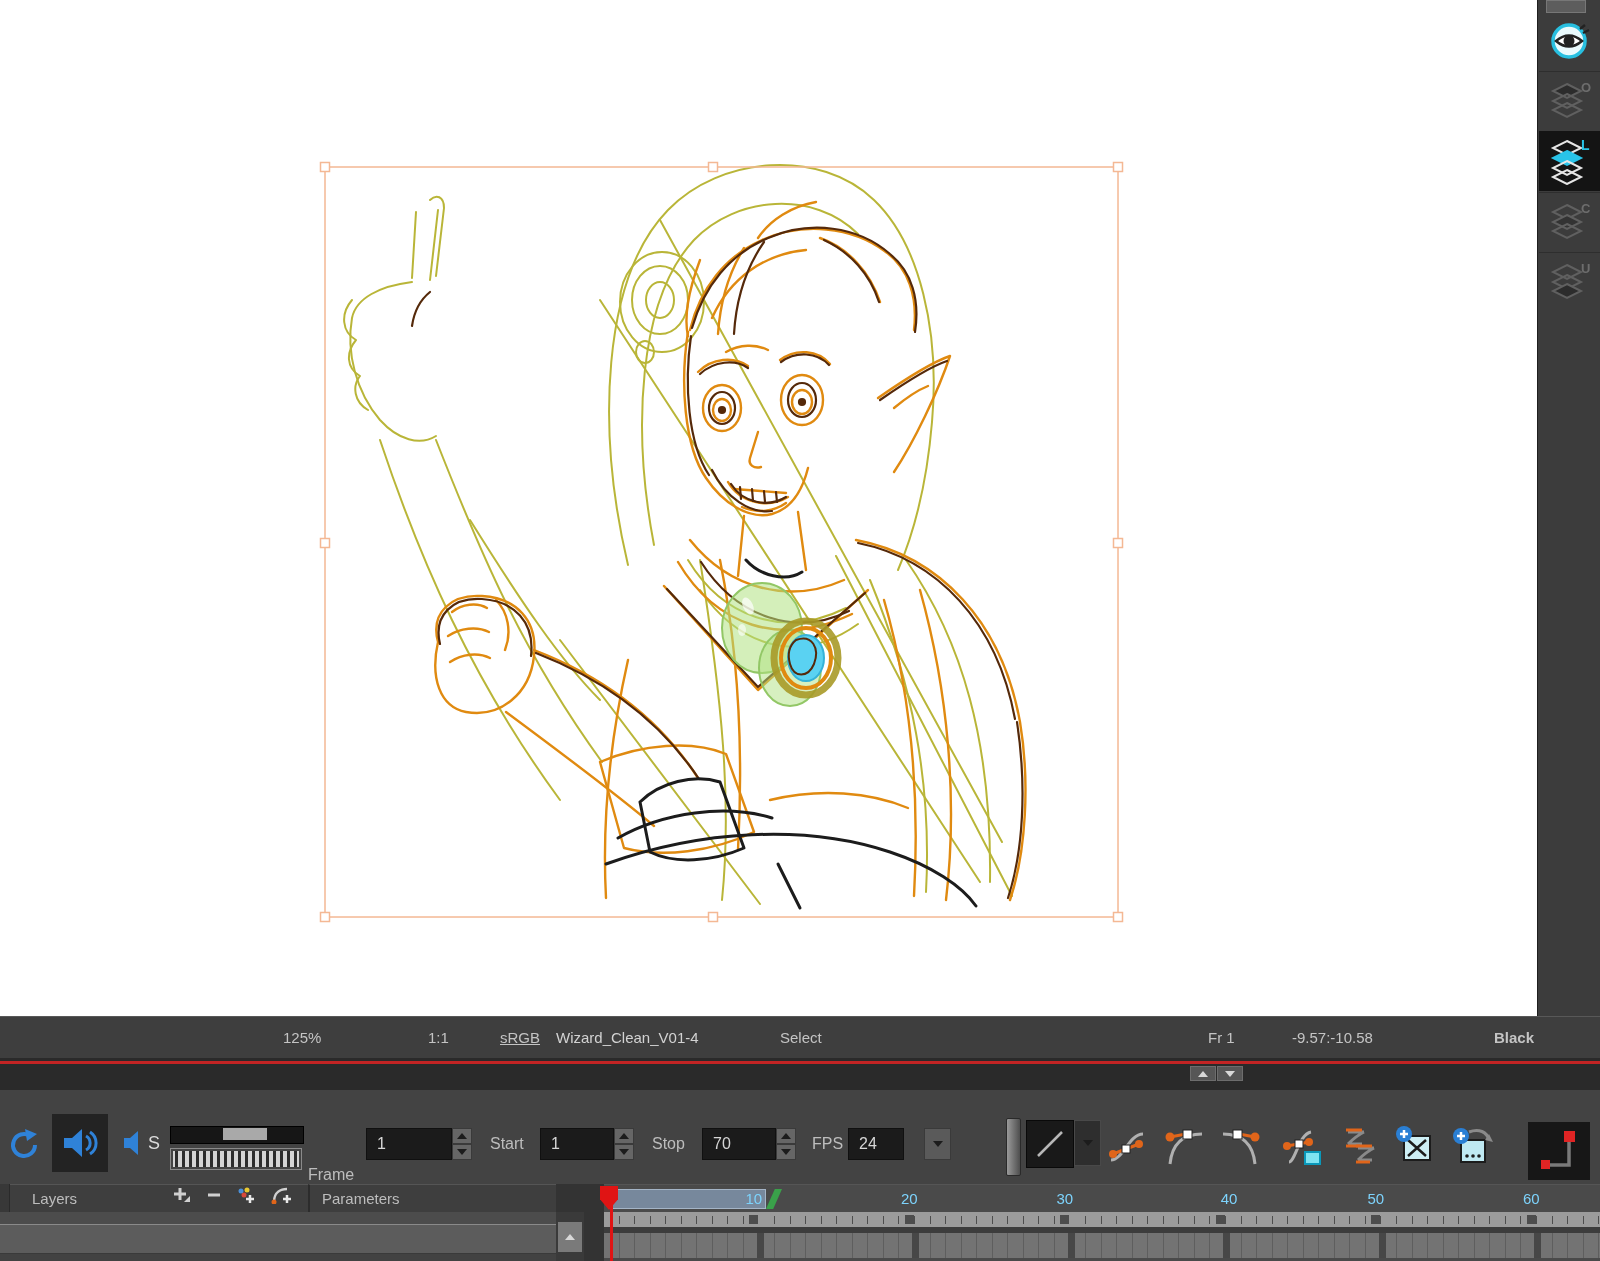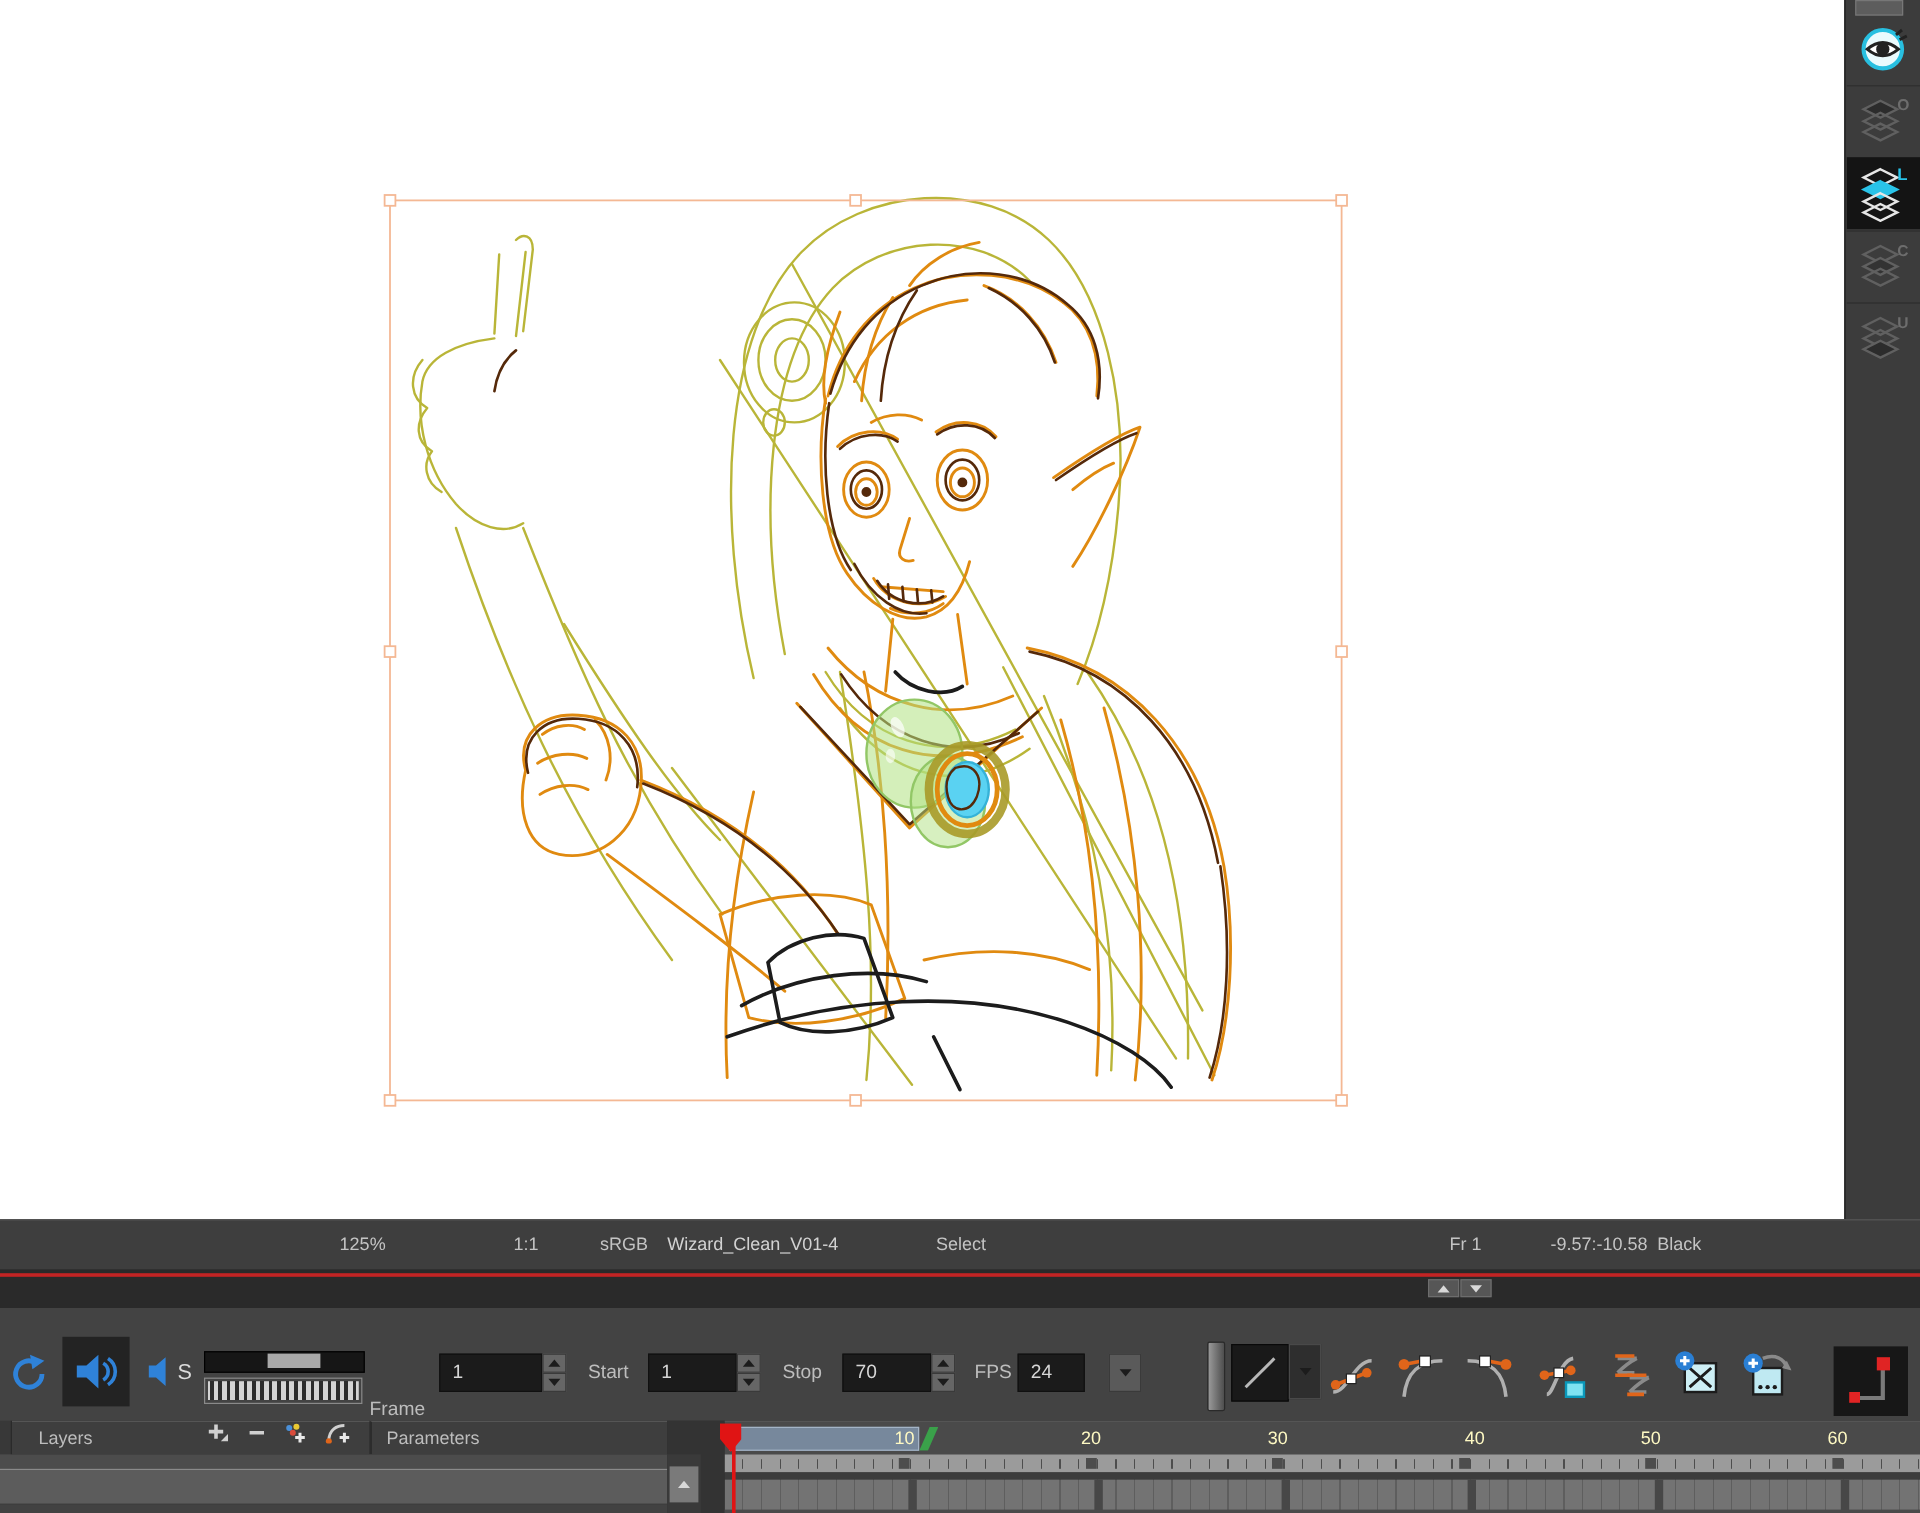--- a/index.html
+++ b/index.html
@@ -41,21 +41,21 @@
   #vhandle{left:1006px;top:1118px;width:13px;height:56px;background:linear-gradient(90deg,#9a9a9a,#4e4e4e);border-radius:2px;border:1px solid #2a2a2a;}
   #linebox{left:1026px;top:1120px;width:46px;height:46px;background:#191919;border:1px solid #090909;display:flex;align-items:center;justify-content:center;}
   #lineboxdd{left:1074px;top:1120px;width:27px;height:46px;background:#2e2e2e;border:1px solid #494949;display:flex;align-items:center;justify-content:center;box-sizing:border-box;}
   #kf-tile{left:1528px;top:1122px;width:62px;height:58px;background:#171717;display:flex;align-items:center;justify-content:center;}
   
   #hdr-layers{left:0;top:1184px;width:308px;height:28px;background:#3e3e3e;border-top:1px solid #555;box-sizing:border-box;}
   #hdr-params{left:308px;top:1184px;width:248px;height:28px;background:#3e3e3e;border-top:1px solid #555;border-left:2px solid #2c2c2c;box-sizing:border-box;}
   #hdr-gap{left:556px;top:1184px;width:48px;height:77px;background:#333;}
   .hdr-text{color:#bdbdbd;font-size:15px;line-height:27px;}
   #ruler{left:604px;top:1184px;width:996px;height:28px;background:#4a4a4a;border-top:1px solid #555;box-sizing:border-box;}
-  .ruler-num{position:absolute;top:5px;transform:translateX(-50%);color:#fef9c3;font-size:15px;}
+  .ruler-num{position:absolute;top:5px;transform:translateX(-50%);color:#7dd3fc;font-size:15px;}
   #range-bar{position:absolute;left:4px;top:4px;width:158px;height:20px;background:#77889c;border:1px solid #a4b4c6;box-sizing:border-box;}
   #range-end{position:absolute;left:162px;top:4px;width:16px;height:20px;background:#3aa14a;clip-path:polygon(55% 0,100% 0,45% 100%,0 100%);}
   
   #tickstrip{left:604px;top:1212px;width:996px;height:15px;background:#9b9b9b;}
   #ticks{position:absolute;left:0;top:4px;width:996px;height:8px;
      background-image:repeating-linear-gradient(90deg,transparent 0 14.55px,#4d4d4d 14.55px 15.55px);}
   .tick-sq{position:absolute;top:3px;width:9px;height:9px;background:#4d4d4d;}
   #gridgap{left:604px;top:1227px;width:996px;height:6px;background:#3c3c3c;}
   #grid{left:604px;top:1233px;width:996px;height:28px;
      background-image:repeating-linear-gradient(90deg,#737373 0 14.55px,#5e5e5e 14.55px 15.55px);}
@@ -248,28 +248,28 @@
     </svg>
   </div>
 </div>
 
 <div class="abs" id="statusbar">
 
   <div class="sb-text" style="left:283px;">125%</div>
 
   <div class="sb-text" style="left:428px;">1:1</div>
 
-  <div class="sb-text" style="left:500px;">sRGB</div>
+  <div class="sb-text" style="left:500px;text-decoration:underline;">sRGB</div>
 
   <div class="sb-text" style="left:556px;color:#d2d2d2;">Wizard_Clean_V01-4</div>
   <div class="sb-text" style="left:780px;">Select</div>
 
   <div class="sb-text" style="left:1208px;">Fr 1</div>
   <div class="sb-text" style="left:1292px;">-9.57:-10.58</div>
-  <div class="sb-text" style="left:1381px;">Black</div>
+  <div class="sb-text" style="left:1494px;font-weight:bold;">Black</div>
 
 </div>
 
 <div class="abs" id="gapband"></div>
 <div class="abs" id="redline"></div>
 <div class="abs" id="collapse">
   <div class="col-btn">
       <div class="chev up"></div>
     </div>
   <div class="col-btn">

